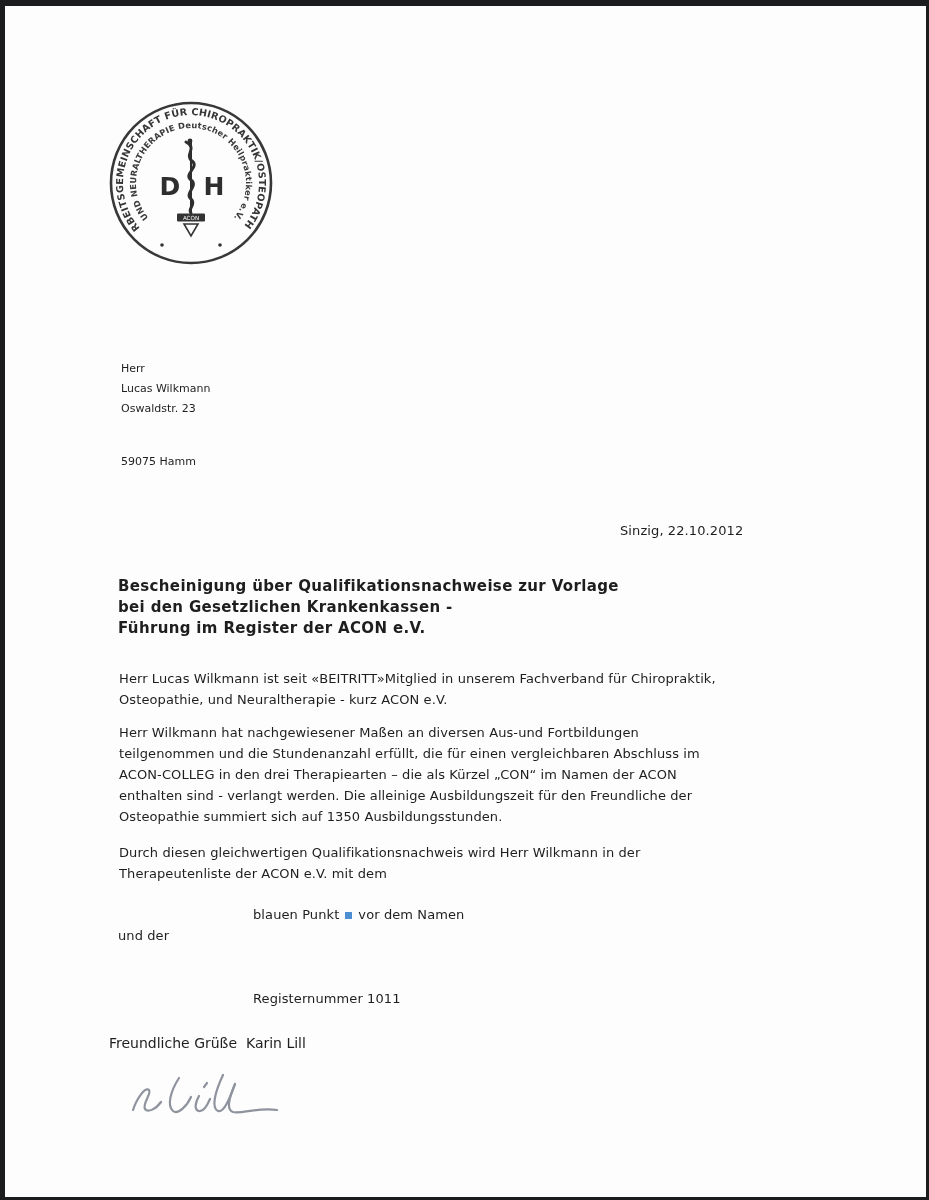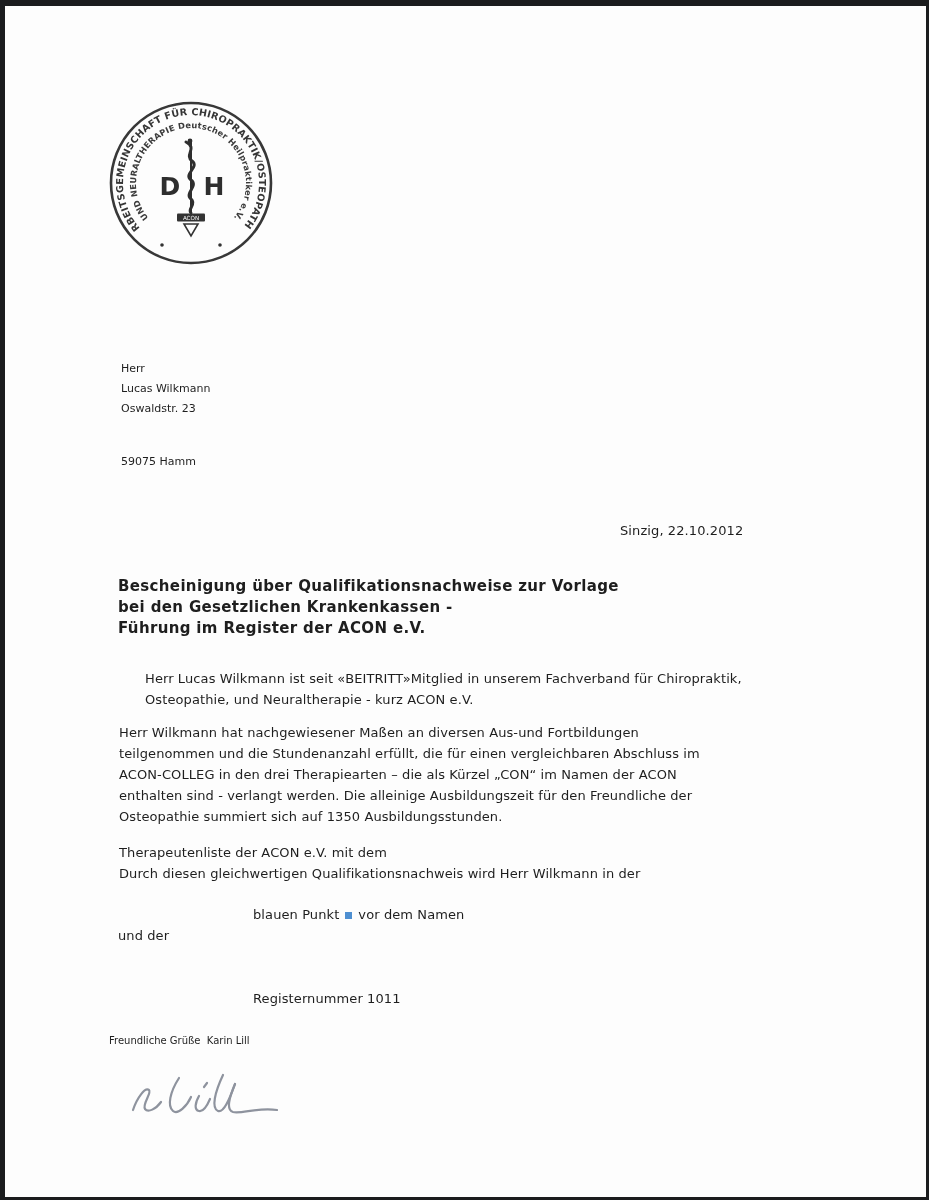--- a/index.html
+++ b/index.html
@@ -19,21 +19,21 @@
   .line { white-space: nowrap; }
   .body-text { font-size: 13px; line-height: 21px; letter-spacing: 0.1px; }
   .addr { font-size: 11px; line-height: 20px; }
   .subject { font-size: 15px; line-height: 21px; font-weight: bold; letter-spacing: 0.35px; }
   .sq {
     display: inline-block;
     width: 7px; height: 7px;
     margin: 0 6px 1px 6px;
     vertical-align: middle;
   }
-  .signoff { font-size: 10px; white-space: pre; }
+  .signoff { font-size: 14px; white-space: pre; }
   .logo-wrap { opacity: 0.93; }
 </style>
 </head>
 <body>
 
 <div class="sheet">
 
   <div class="abs logo-wrap" style="left:101px; top:92px; width:170px; height:170px;">
     <svg width="170" height="170" viewBox="0 0 170 170">
       <circle cx="85" cy="85" r="80" fill="none" stroke="#2a2a2a" stroke-width="2.6"></circle>
@@ -71,36 +71,36 @@
   <div class="abs addr line" style="left:116px; top:446px;">59075 Hamm</div>
 
   <div class="abs body-text line" style="left:615px; top:514px;">Sinzig, 22.10.2012</div>
 
   <div class="abs subject" style="left:113px; top:570px;">
     <div class="line">Bescheinigung über Qualifikationsnachweise zur Vorlage</div>
     <div class="line">bei den Gesetzlichen Krankenkassen -</div>
     <div class="line">Führung im Register der ACON e.V.</div>
   </div>
 
-  <div class="abs body-text" style="left:114px; top:662px;margin-left:26px;">
+  <div class="abs body-text" style="left:114px; top:662px;">
     <div class="line">Herr Lucas Wilkmann ist seit «BEITRITT»Mitglied in unserem Fachverband für Chiropraktik,</div>
     <div class="line">Osteopathie, und Neuraltherapie - kurz ACON e.V.</div>
   </div>
 
   <div class="abs body-text" style="left:114px; top:716px;">
     <div class="line">Herr Wilkmann hat nachgewiesener Maßen an diversen Aus-und Fortbildungen</div>
     <div class="line">teilgenommen und die Stundenanzahl erfüllt, die für einen vergleichbaren Abschluss im</div>
     <div class="line">ACON-COLLEG in den drei Therapiearten – die als Kürzel „CON“ im Namen der ACON</div>
     <div class="line">enthalten sind - verlangt werden. Die alleinige Ausbildungszeit für den Freundliche der</div>
     <div class="line">Osteopathie summiert sich auf 1350 Ausbildungsstunden.</div>
   </div>
 
   <div class="abs body-text" style="left:114px; top:836px;">
+    <div class="line">Durch diesen gleichwertigen Qualifikationsnachweis wird Herr Wilkmann in der</div>
     <div class="line">Therapeutenliste der ACON e.V. mit dem</div>
-    <div class="line">Durch diesen gleichwertigen Qualifikationsnachweis wird Herr Wilkmann in der</div>
   </div>
 
   <div class="abs body-text line" style="left:248px; top:898px;">
     <span>blauen Punkt</span><span class="sq" style="background-color: rgb(78, 143, 209);"></span><span>vor dem Namen</span>
   </div>
 
   <div class="abs body-text line" style="left:113px; top:919px;">und der</div>
 
   <div class="abs body-text line" style="left:248px; top:939px;margin-top:43px;">Registernummer 1011</div>
 

